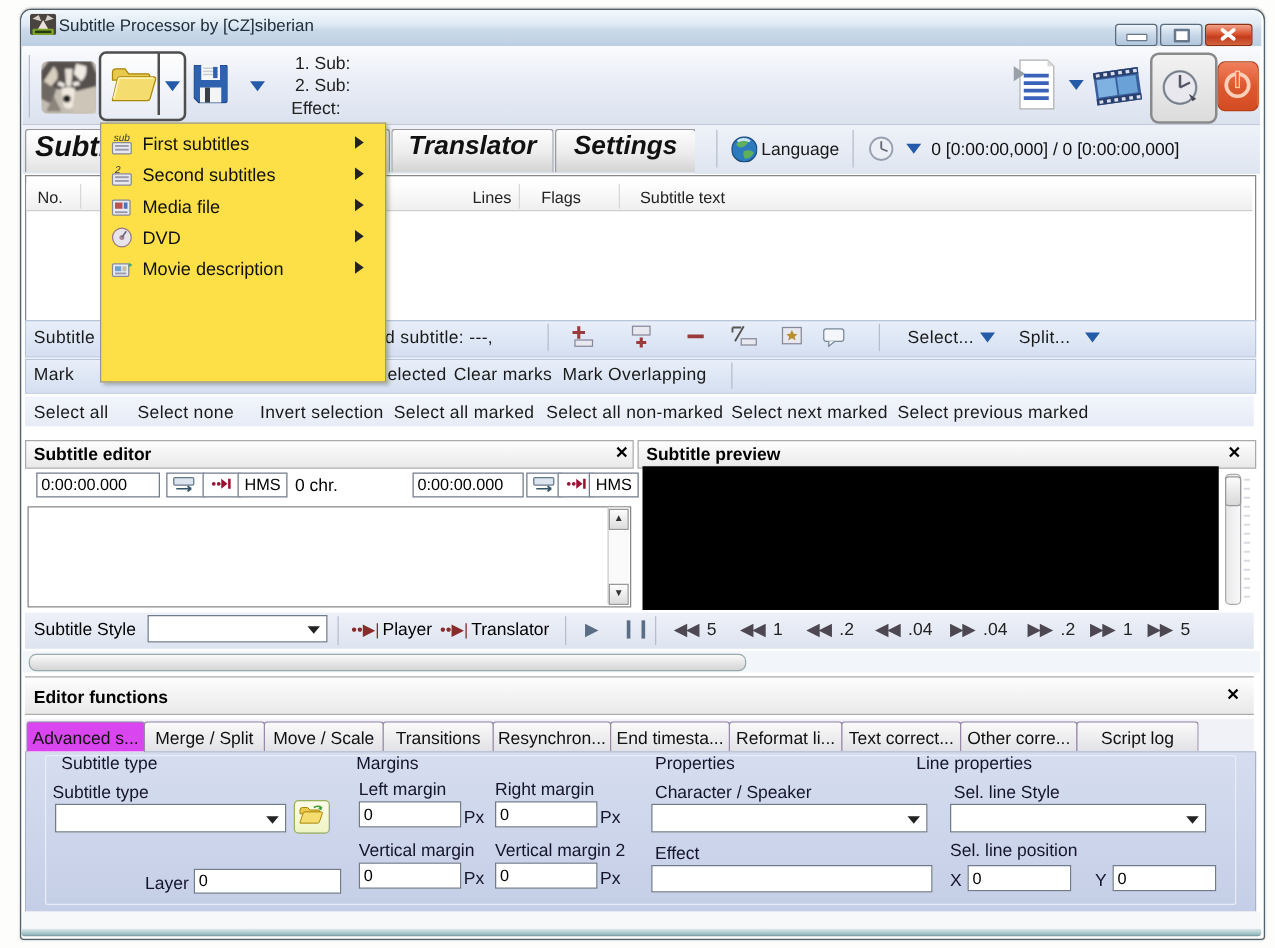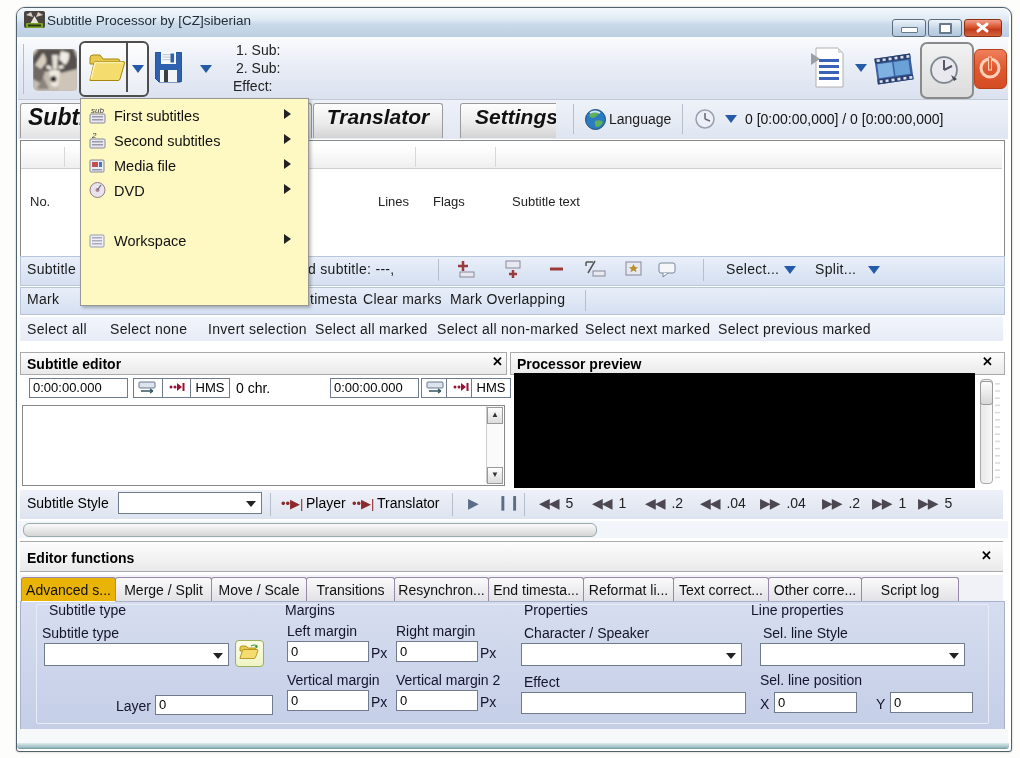--- a/index.html
+++ b/index.html
@@ -13,31 +13,31 @@
   
   #toolbar{left:18px;top:37px;width:990px;height:62px;background:linear-gradient(#fafbfd,#e9edf6 45%,#dbe2ef 100%);border-bottom:1px solid #c2cada;}
   .vsep{width:1px;background:#b6bdcc;}
   
   #tabstrip{left:18px;top:100px;width:990px;height:39px;background:linear-gradient(#eef1f8,#e2e7f2);}
   .bigtab{top:103px;height:34px;background:linear-gradient(#fdfdfd,#ececec 55%,#d3d3d3);border:1px solid #9a9a9a;border-bottom:none;border-radius:3px 3px 0 0;
     font-size:21px;font-weight:bold;font-style:italic;color:#111;text-align:center;letter-spacing:0px;}
   
   #grid{left:20px;top:140px;width:983px;height:115px;background:#fff;border:1px solid #888;}
   #gridhead{left:21px;top:146px;width:981px;height:22px;background:linear-gradient(#ffffff,#efefef);border-bottom:1px solid #cfcfcf;}
-  .hcell{top:150px;font-size:13px;color:#222;margin-top:44px;}
+  .hcell{top:150px;font-size:13px;color:#222;}
   .bluebar{background:linear-gradient(#e9eff9,#d4dff1);}
   .btxt{font-size:14px;color:#1a1a1a;letter-spacing:0.3px;}
   
   .phead{background:linear-gradient(#fdfdfd,#e9e9e9);border:1px solid #aaa;}
   .px{font-size:14px;color:#14142b;}
   .tin{border:1px solid #707b8c;background:#fff;font-size:13px;padding:0 3px;}
   .combo{border:1px solid #707b8c;background:#fff;}
   .combo .arr{position:absolute;right:5px;top:50%;margin-top:-2px;width:0;height:0;border:5px solid transparent;border-top:6px solid #222;}
   .blue-arr{width:0;height:0;border:6px solid transparent;border-top:8px solid #255aa8;}
-  .menu{left:80px;top:98px;width:227px;height:206px;background:#fef9c3;border:1px solid #979797;box-shadow:2px 2px 3px rgba(0,0,0,.25);z-index:50;}
+  .menu{left:80px;top:98px;width:227px;height:206px;background:#fde047;border:1px solid #979797;box-shadow:2px 2px 3px rgba(0,0,0,.25);z-index:50;}
   .mitem{position:absolute;left:0;width:100%;height:25px;font-size:14.5px;color:#111;}
   .mitem .lab{position:absolute;left:33px;top:5px;}
   .mitem .sub{position:absolute;right:12px;top:6px;width:0;height:0;border:5px solid transparent;border-left:7px solid #222;}
   .micon{position:absolute;left:8px;top:3px;width:18px;height:18px;}
   .lbl{font-size:14px;color:#14142b;}
   .stab{top:577px;height:23px;background:linear-gradient(#fafafa,#e2e2e6);border:1px solid #98a;border-bottom:none;border-radius:3px 3px 0 0;
     font-size:14px;color:#111;text-align:center;line-height:24px;}
   .seek{top:495px;font-size:14px;color:#222;}
   .seek span{color:#4c4750;letter-spacing:-1px;margin-right:3px;}
 </style>
@@ -168,21 +168,21 @@
  <rect x="9.5" y="2" width="3" height="13" fill="#f06030" stroke="#ffd0b8" stroke-width="1"></rect>
 </svg>
 
 <div class="abs" id="tabstrip"></div>
 <div class="abs bigtab" style="left:20px;width:290px;background:linear-gradient(#ffffff,#f2f2f2 55%,#e2e2e2);text-align:left">
     <div style="margin-top:0px;margin-left:7px;font-size:23px">Subtitles</div>
   </div>
 <div class="abs bigtab" style="left:313px;width:128px">
     <div style="margin-top:1px">Translator</div>
   </div>
-<div class="abs bigtab" style="left:460px;width:111px">
+<div class="abs bigtab" style="left:444px;width:111px">
     <div style="margin-top:1px">Settings</div>
   </div>
 <div class="abs" style="left:556px;top:100px;width:452px;height:39px;background:linear-gradient(#eef2f8,#dfe5f1)"></div>
 <div class="abs vsep" style="left:573px;top:104px;height:30px"></div>
 <svg class="abs" style="left:585px;top:109px" width="21" height="21">
  <circle cx="10.5" cy="10.5" r="10" fill="#2d7bbf"></circle>
  <path d="M4 6 Q8 2 14 4 Q12 8 8 9 Q5 9 4 6Z" fill="#5fb05a"></path>
  <path d="M10 12 Q15 10 18 13 Q16 18 11 18 Q9 15 10 12Z" fill="#5fb05a"></path>
  <circle cx="10.5" cy="10.5" r="10" fill="none" stroke="#1a4a7a" stroke-width="1"></circle>
  <path d="M5 4 Q10 1 15 4" stroke="#cfe4f4" stroke-width="2" fill="none"></path>
@@ -235,21 +235,21 @@
     <path d="M7 14 l0 4 5-4" fill="#f4f6fa" stroke="#789"></path>
   </svg>
 <div class="abs vsep" style="left:703px;top:259px;height:22px"></div>
 <div class="abs btxt" style="left:726px;top:261px">Select...</div>
 <div class="abs blue-arr" style="left:784px;top:266px"></div>
 <div class="abs btxt" style="left:815px;top:261px">Split...</div>
 <div class="abs blue-arr" style="left:868px;top:266px"></div>
 
 <div class="abs bluebar" style="left:20px;top:287px;width:983px;height:26px;border:1px solid #b8c6dc"></div>
 <div class="abs btxt" style="left:27px;top:291px">Mark</div>
-<div class="abs btxt" style="left:310px;top:291px">timesta</div>
+<div class="abs btxt" style="left:310px;top:291px">elected</div>
 <div class="abs btxt" style="left:363px;top:291px">Clear marks</div>
 <div class="abs btxt" style="left:450px;top:291px">Mark Overlapping</div>
 <div class="abs vsep" style="left:585px;top:290px;height:21px"></div>
 
 <div class="abs" style="left:20px;top:317px;width:983px;height:24px;background:linear-gradient(#f2f5fb,#e6ebf6)"></div>
 <div class="abs btxt" style="left:27px;top:321px">Select all</div>
 <div class="abs btxt" style="left:110px;top:321px">Select none</div>
 <div class="abs btxt" style="left:208px;top:321px">Invert selection</div>
 <div class="abs btxt" style="left:315px;top:321px">Select all marked</div>
 <div class="abs btxt" style="left:437px;top:321px">Select all non-marked</div>
@@ -285,21 +285,21 @@
       <rect x="16.5" y="4" width="2" height="8" fill="#913"></rect>
     </svg></div>
 <div class="abs tin" style="left:471px;top:378px;width:32px;height:18px;text-align:center;line-height:18px">HMS</div>
 
 <div class="abs" style="left:22px;top:405px;width:481px;height:79px;background:#fff;border:1px solid #888"></div>
 <div class="abs" style="left:486px;top:406px;width:16px;height:77px;background:#fafafa;border-left:1px solid #ccc"></div>
 <div class="abs" style="left:487px;top:407px;width:14px;height:15px;background:linear-gradient(#fdfdfd,#dcdcdc);border:1px solid #999;font-size:8px;text-align:center;line-height:14px;color:#333">▲</div>
 <div class="abs" style="left:487px;top:467px;width:14px;height:15px;background:linear-gradient(#fdfdfd,#dcdcdc);border:1px solid #999;font-size:8px;text-align:center;line-height:14px;color:#333">▼</div>
 
 <div class="abs phead" style="left:510px;top:352px;width:493px;height:21px"></div>
-<div class="abs" style="left:517px;top:355px"><b style="font-size:14px">Processor preview</b></div>
+<div class="abs" style="left:517px;top:355px"><b style="font-size:14px">Subtitle preview</b></div>
 <div class="abs" style="left:982px;top:354px;font-size:13px;font-weight:bold">✕</div>
 <div class="abs" style="left:514px;top:373px;width:461px;height:115px;background:#000"></div>
 <div class="abs" style="left:980px;top:379px;width:11px;height:103px;background:linear-gradient(90deg,#e8e8e8,#f8f8f8);border:1px solid #aaa;border-radius:4px"></div>
 <div class="abs" style="left:980px;top:381px;width:11px;height:22px;background:linear-gradient(#fcfcfc,#d8d8d8);border:1px solid #999;border-radius:3px"></div>
 <svg class="abs" style="left:994px;top:380px" width="8" height="104">
     <rect x="1" y="3.0" width="5" height="1.6" fill="#d8dce2"></rect>
     <rect x="1" y="10.2" width="5" height="1.6" fill="#d8dce2"></rect>
     <rect x="1" y="17.4" width="5" height="1.6" fill="#d8dce2"></rect>
     <rect x="1" y="24.6" width="5" height="1.6" fill="#d8dce2"></rect>
     <rect x="1" y="31.8" width="5" height="1.6" fill="#d8dce2"></rect>
@@ -338,21 +338,21 @@
 <div class="abs seek" style="left:918px"><span>▶▶</span> 5</div>
 
 <div class="abs" style="left:18px;top:521px;width:990px;height:17px;background:#f2f5fa"></div>
 <div class="abs" style="left:23px;top:523px;width:572px;height:12px;background:linear-gradient(#fafafa,#d5d5d5);border:1px solid #9aa;border-radius:6px"></div>
 
 <div class="abs phead" style="left:20px;top:541px;width:983px;height:29px;border-left:none;border-right:none"></div>
 <div class="abs" style="left:27px;top:549px"><b style="font-size:14px">Editor functions</b></div>
 <div class="abs" style="left:981px;top:548px;font-size:13px;font-weight:bold">✕</div>
 
 <div class="abs" id="btabs" style="left:20px;top:575px;width:983px;height:26px;background:#f0f2f8"></div>
-<div class="abs stab" style="left:21px;width:93px;background:#eab308;border-bottom:1px solid #fff;z-index:2">Advanced s...</div>
+<div class="abs stab" style="left:21px;width:93px;background:#d946ef;border-bottom:1px solid #fff;z-index:2">Advanced s...</div>
 <div class="abs stab" style="left:115px;width:95px">Merge / Split</div>
 <div class="abs stab" style="left:211px;width:94px">Move / Scale</div>
 <div class="abs stab" style="left:306px;width:87px">Transitions</div>
 <div class="abs stab" style="left:394px;width:93px">Resynchron...</div>
 <div class="abs stab" style="left:488px;width:94px">End timesta...</div>
 <div class="abs stab" style="left:583px;width:89px">Reformat li...</div>
 <div class="abs stab" style="left:673px;width:94px">Text correct...</div>
 <div class="abs stab" style="left:768px;width:92px">Other corre...</div>
 <div class="abs stab" style="left:861px;width:96px">Script log</div>
 
@@ -391,21 +391,21 @@
 <div class="abs px" style="left:480px;top:694px">Px</div>
 
 <div class="abs lbl" style="left:524px;top:602px">Properties</div>
 <div class="abs lbl" style="left:524px;top:625px">Character / Speaker</div>
 <div class="abs combo" style="left:521px;top:643px;width:219px;height:21px">
     <span class="arr"></span>
   </div>
 <div class="abs lbl" style="left:524px;top:674px">Effect</div>
 <div class="abs tin" style="left:521px;top:692px;width:217px;height:20px"></div>
 
-<div class="abs lbl" style="left:751px;top:602px">Line properties</div>
+<div class="abs lbl" style="left:733px;top:602px">Line properties</div>
 <div class="abs lbl" style="left:763px;top:625px">Sel. line Style</div>
 <div class="abs combo" style="left:760px;top:643px;width:203px;height:21px">
     <span class="arr"></span>
   </div>
 <div class="abs lbl" style="left:760px;top:672px">Sel. line position</div>
 <div class="abs lbl" style="left:760px;top:696px">X</div>
 <div class="abs tin" style="left:774px;top:692px;width:75px;height:19px;line-height:19px">0</div>
 <div class="abs lbl" style="left:876px;top:696px">Y</div>
 <div class="abs tin" style="left:890px;top:692px;width:75px;height:19px;line-height:19px">0</div>
 
@@ -442,23 +442,24 @@
     </div>
  <div class="mitem" style="top:79px">
   <svg class="micon" width="18" height="18">
         <circle cx="8.5" cy="9" r="7.5" fill="#e8e4ec" stroke="#978"></circle>
         <circle cx="8.5" cy="9" r="2" fill="#a89"></circle>
         <path d="M8.5 9 L12 4" stroke="#667" stroke-width="1.2"></path>
       </svg>
   <span class="lab">DVD</span>
       <span class="sub"></span>
     </div>
- <div class="mitem" style="top:129px">
+ <div class="mitem" style="top:104px">
   <svg class="micon" width="18" height="18">
-        <rect x="1" y="4" width="14" height="12" rx="1" fill="#eceff5" stroke="#99a"></rect>
-        <rect x="3" y="6" width="10" height="1.5" fill="#aab"></rect>
-        <rect x="3" y="9" width="10" height="1.5" fill="#aab"></rect>
-        <rect x="3" y="12" width="10" height="1.5" fill="#aab"></rect>
+        <rect x="1" y="5" width="13" height="10" rx="1" fill="#e8ecf4" stroke="#889"></rect>
+        <rect x="3" y="7" width="5" height="4" fill="#70a0d0"></rect>
+        <rect x="9" y="7" width="3" height="4" fill="#c0c0a0"></rect>
+        <rect x="3" y="12" width="9" height="1.5" fill="#99a"></rect>
+        <path d="M14 4 l3 2 -3 2" fill="#4a7"></path>
       </svg>
-  <span class="lab">Workspace</span>
+  <span class="lab">Movie description</span>
       <span class="sub"></span>
     </div>
 </div>
 
 </body></html>

